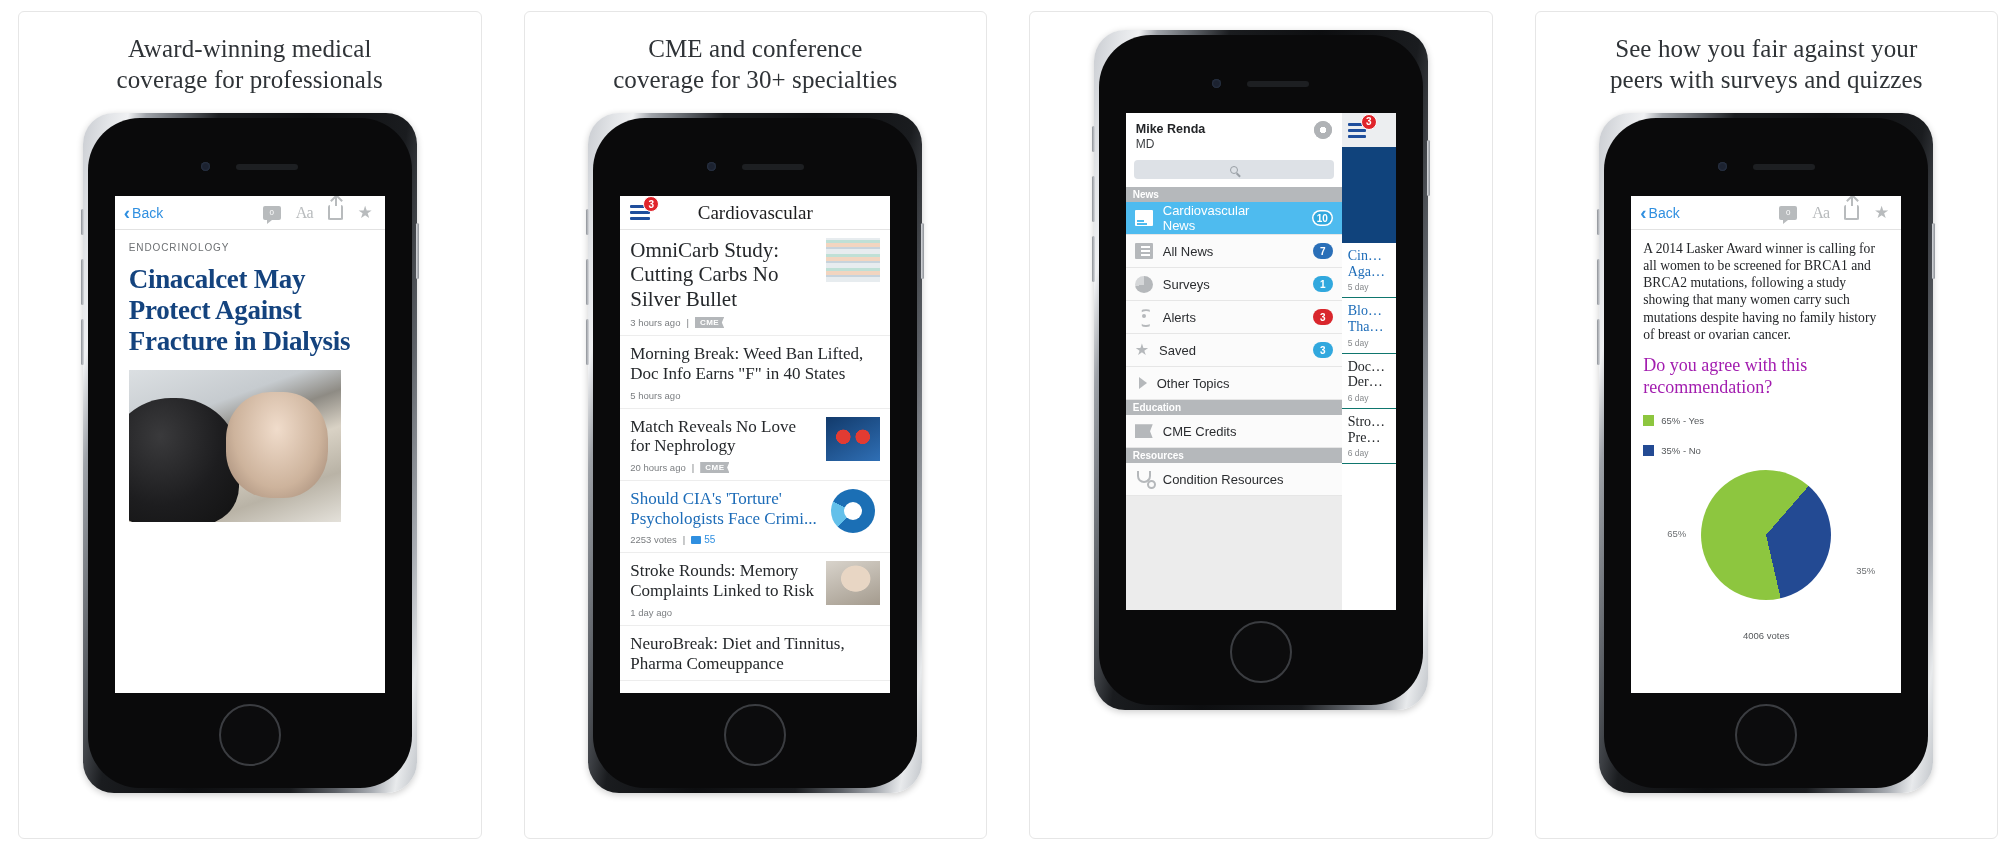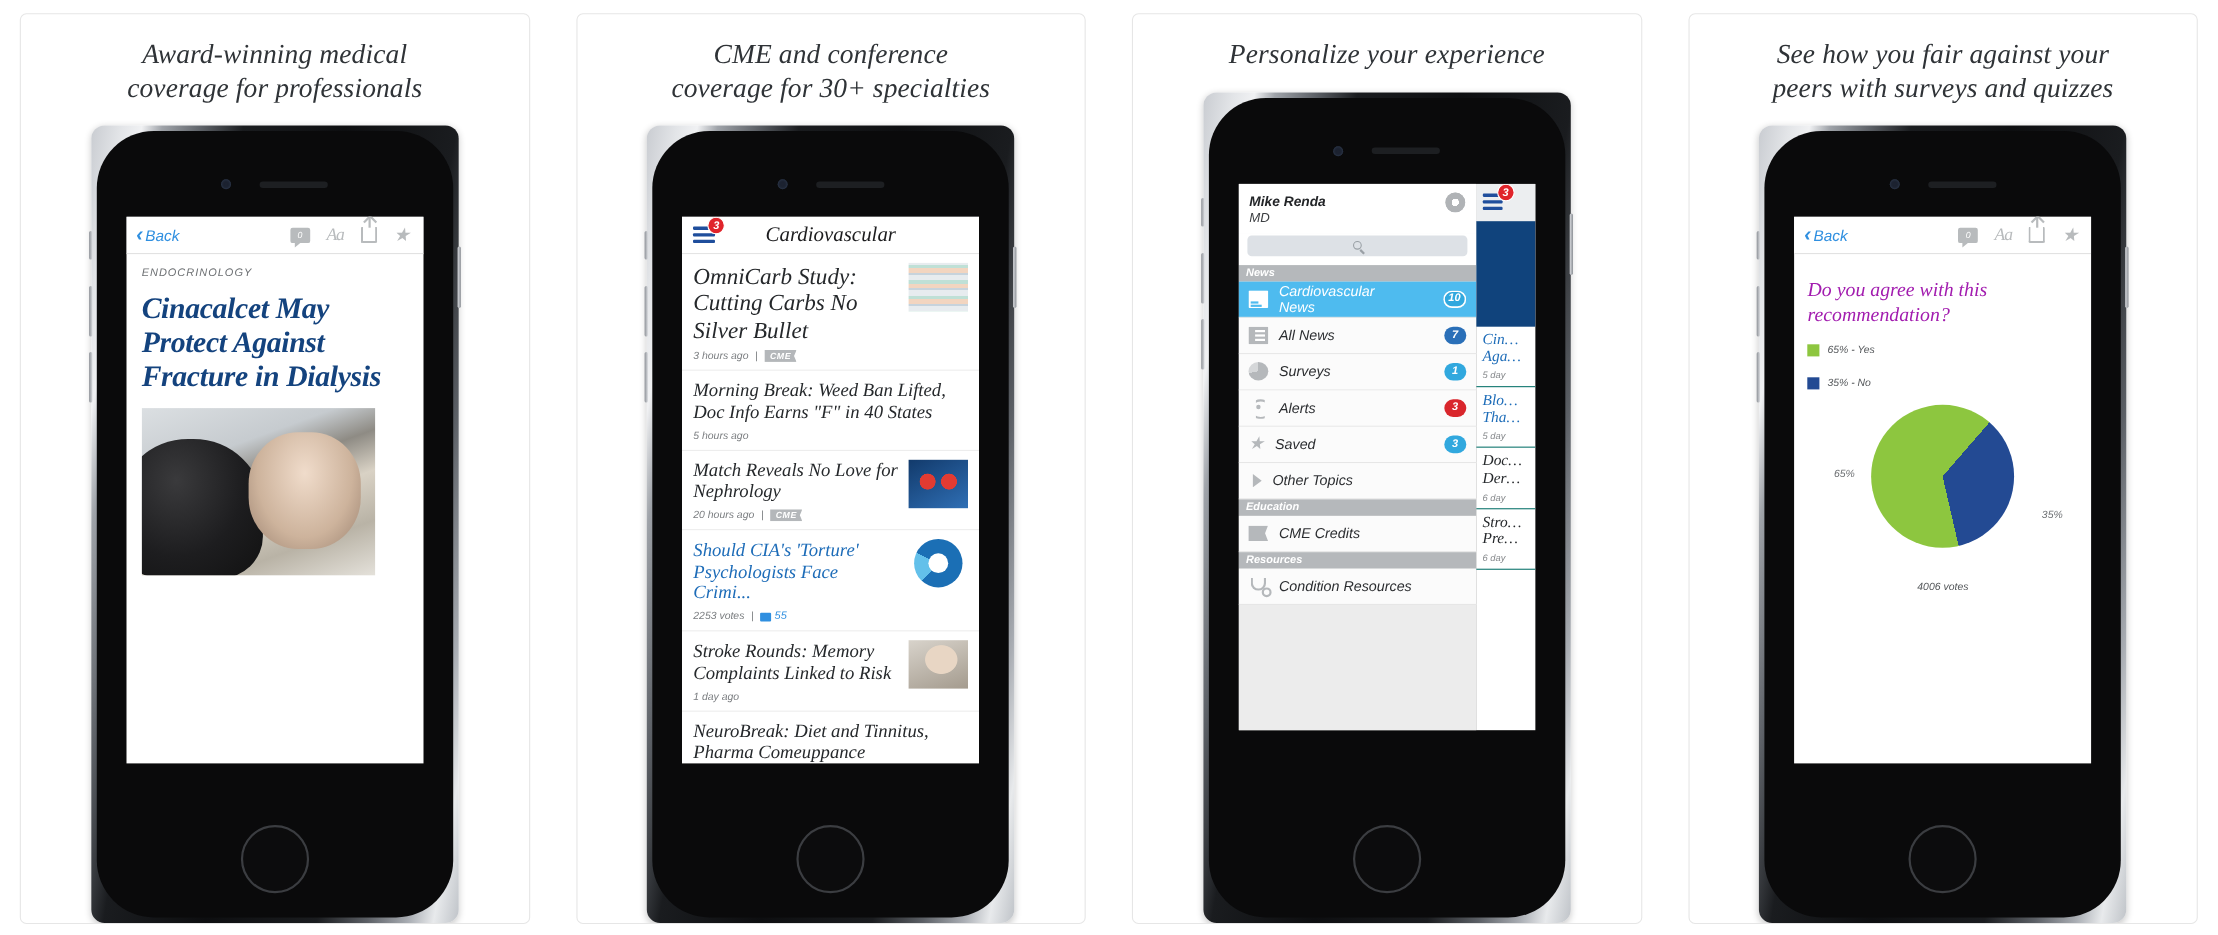--- a/index.html
+++ b/index.html
@@ -7,22 +7,21 @@
     width: 2016px; height: 850px;
     background: #ffffff;
     font-family: "Liberation Sans", sans-serif;
     overflow: hidden;
   }
   .gallery {
     display: flex;
     width: 2016px; height: 850px;
     padding: 12px 18px;
     gap: 42px;
-    align-items: flex-start;
-    font-style: italic;
+    align-items: center;
   }
   .card {
     position: relative;
     flex: 1 1 0;
     height: 828px;
     background: #fff;
     border: 1px solid #e6e6e6;
     border-radius: 6px;
     display: flex;
     flex-direction: column;
@@ -38,23 +37,23 @@
     color: #2f3337;
     letter-spacing: .1px;
     padding: 0 18px;
     white-space: pre-line;
   }
 
   
   .phone {
     position: relative;
     width: 334px;
-    height: 785px;
+    height: 680px;
     margin-top: 18px;
-    border-radius: 12px;
+    border-radius: 31px;
     background: linear-gradient(100deg,#c9ccd1 0%, #e3e5e8 6%, #f0f1f3 10%, #9fa3a9 14%, #5c6066 22%,
                                 #1a1c1f 30%, #0d0e10 50%, #1a1c1f 72%, #5c6066 82%,
                                 #a9adb3 90%, #e8eaec 95%, #bfc3c8 100%);
     padding: 5px;
     box-shadow: 0 2px 7px rgba(0,0,0,.20);
   }
   .phone-body {
     width: 100%; height: 100%;
     border-radius: 52px;
     background: #0a0a0b;
@@ -391,21 +390,20 @@
               <div class="a-title">NeuroBreak: Diet and Tinnitus, Pharma Comeuppance</div>
             </div>
           </div>
         </div>
         <div class="home-btn"></div>
       </div>
     </div>
   </div>
 
   <div class="card">
-    <div class="caption">Personalize your experience</div>
     <div class="phone">
       <div class="side-btn sb1"></div>
       <div class="side-btn sb2"></div>
       <div class="side-btn sb3"></div>
       <div class="sbr"></div>
       <div class="phone-body">
         <div class="speaker-row">
           <div class="cam"></div>
           <div class="speaker"></div>
         </div>
@@ -526,20 +524,21 @@
             <div class="tb-icons">
               <div class="cmt">
                   <span>0</span>
                 </div>
               <div class="aa">Aa</div>
               <div class="share"></div>
               <div class="star">★</div>
             </div>
           </div>
           <div class="srv">
+            <div class="srv-body">A 2014 Lasker Award winner is calling for all women to be screened for BRCA1 and BRCA2 mutations, following a study showing that many women carry such mutations despite having no family history of breast or ovarian cancer.</div>
             <div class="srv-q">Do you agree with this recommendation?</div>
             <div class="legend">
               <div class="lg">
                 <span class="sw" style="background:#8dc63f"></span>
                 <span>65% - Yes</span>
               </div>
               <div class="lg">
                 <span class="sw" style="background:#234a93"></span>
                 <span>35% - No</span>
               </div>

